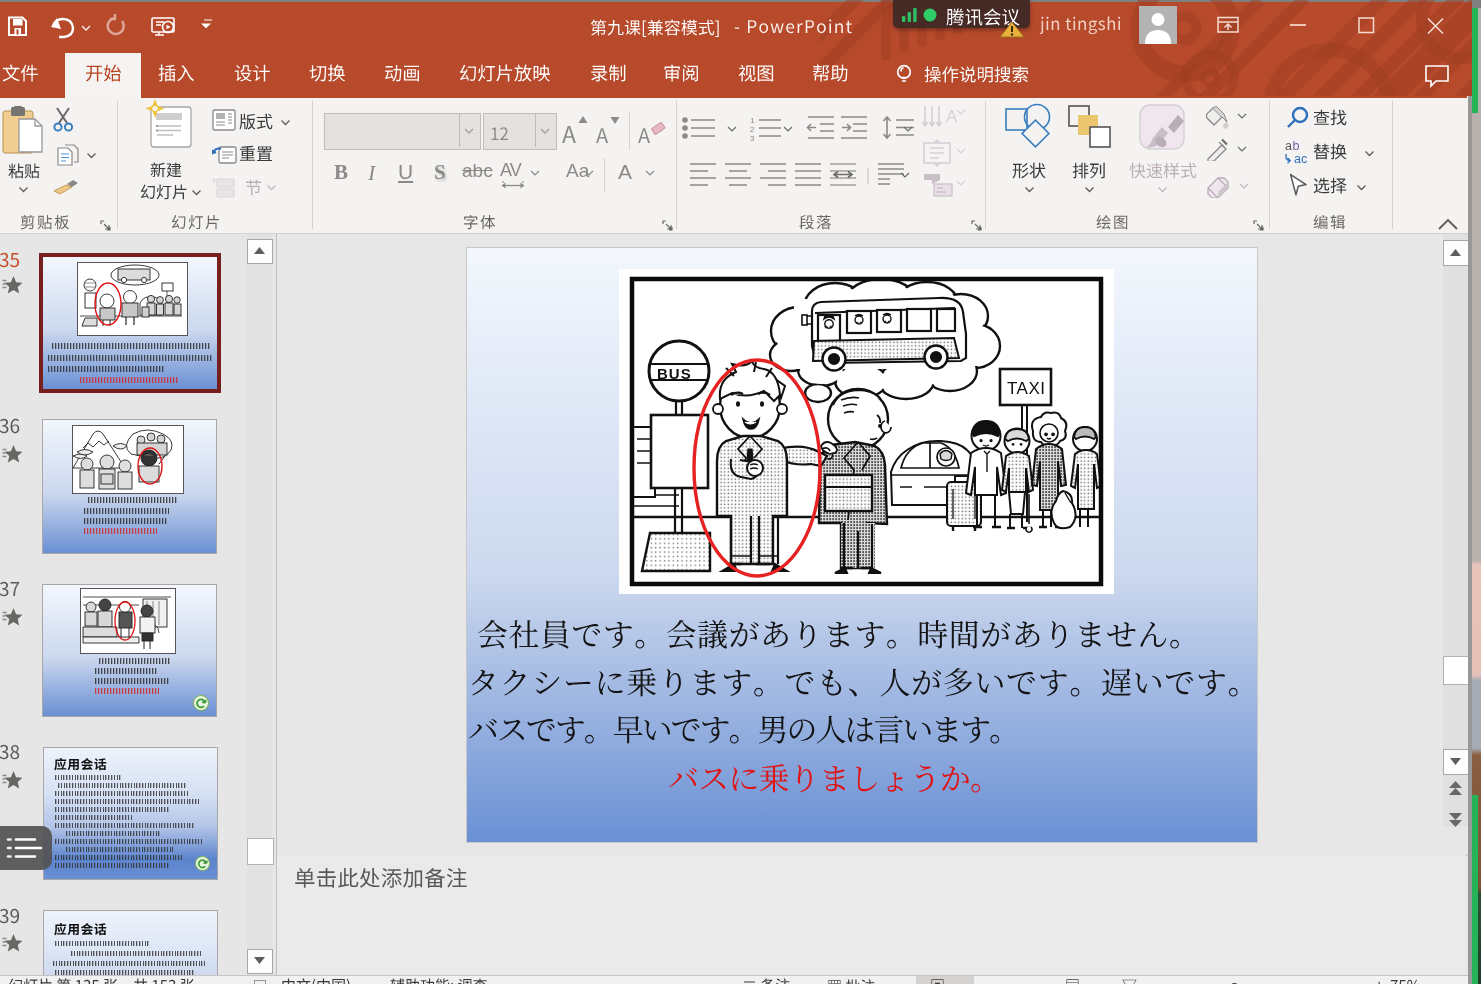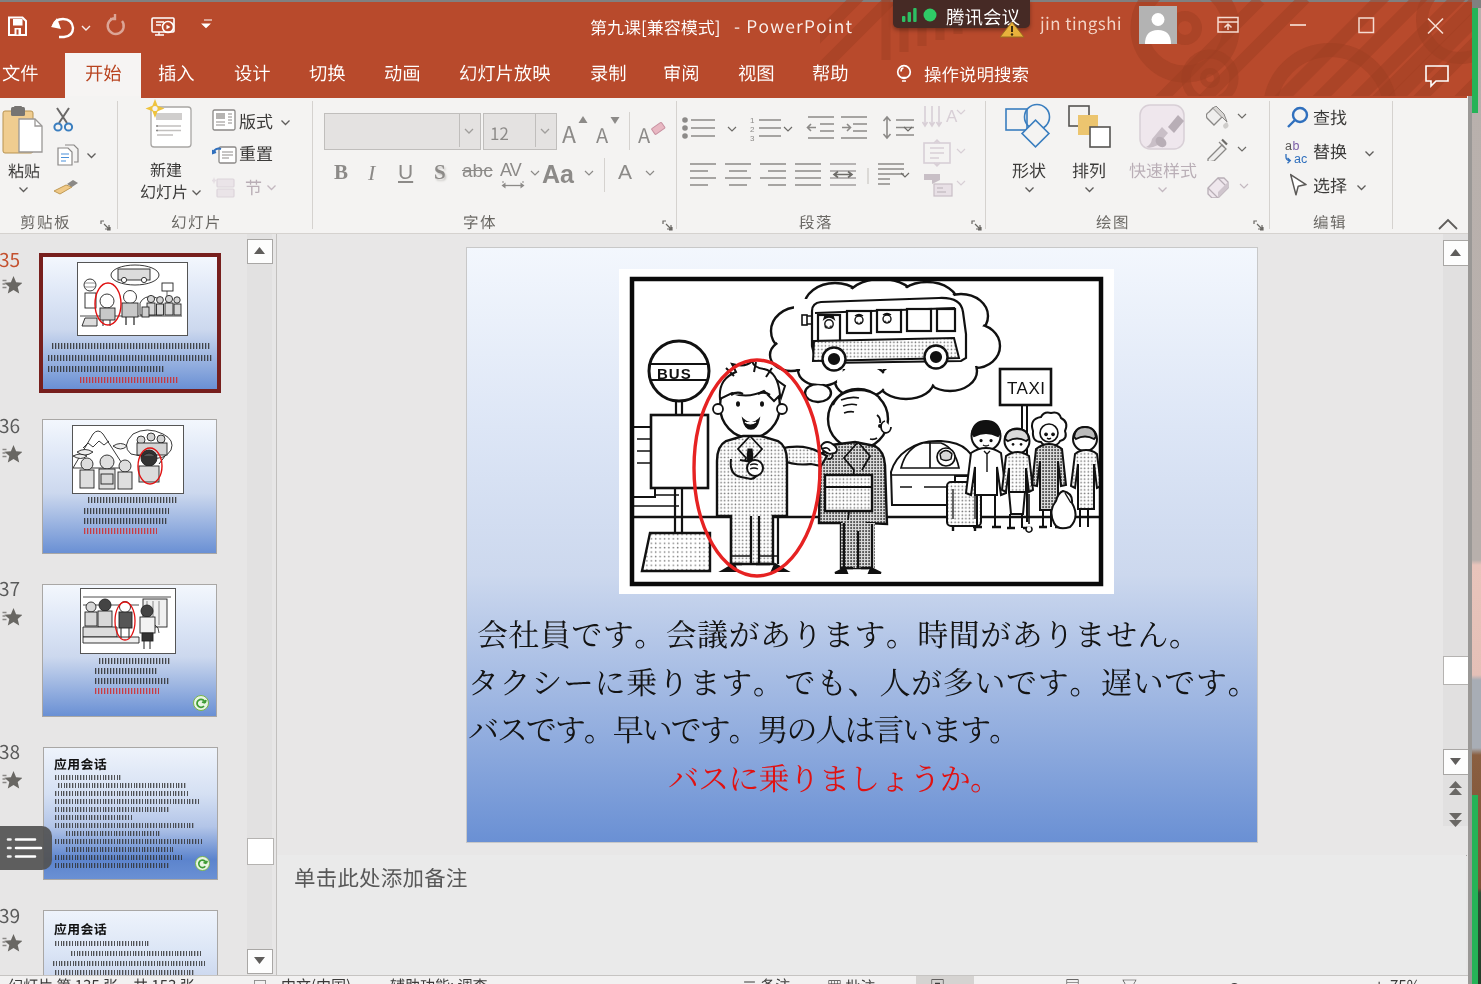--- a/index.html
+++ b/index.html
@@ -287,21 +287,21 @@
 <svg class="abs" style="left:650px;top:121px" width="16" height="14" viewBox="0 0 16 14">
     <rect x="2" y="4" width="12" height="7" rx="1" transform="rotate(-35 8 7)" fill="#e8b7c2" stroke="#c790a0" stroke-width="1"></rect>
   </svg>
 <div class="abs" style="left:334px;top:160px;width:330px;height:32px;color:#8c8a88;font-size:21px;font-weight:bold">
  <span style="position:absolute;left:0;font-family:'Liberation Serif',serif">B</span>
  <span style="position:absolute;left:34px;font-style:italic;font-weight:normal;font-family:'Liberation Serif',serif;font-size:22px">I</span>
  <span style="position:absolute;left:64px;font-weight:normal;text-decoration:underline;font-size:21px">U</span>
  <span style="position:absolute;left:100px;font-family:'Liberation Serif',serif;text-shadow:1.5px 1.5px 2px #c8c6c4">S</span>
  <span style="position:absolute;left:128px;font-weight:normal;font-size:19px;text-decoration:line-through">abc</span>
  <span style="position:absolute;left:166px;font-weight:normal;font-size:18px;letter-spacing:-1px">AV</span>
- <span style="position:absolute;left:208px;font-weight:bold;font-size:25px">Aa</span>
+ <span style="position:absolute;left:232px;font-weight:normal;font-size:19px">Aa</span>
  <span style="position:absolute;left:284px;font-weight:normal;font-size:21px">A</span>
 </div>
 <svg class="abs" style="left:500px;top:181px" width="26" height="9" viewBox="0 0 26 9">
     <path d="M4 4.5 h18" stroke="#8c8a88" stroke-width="1.3" fill="none"></path>
     <path d="M5.5 1.5 L1.5 4.5 l4 3 z M20.5 1.5 l4 3 -4 3 z" fill="#8c8a88"></path>
     <path d="M3 0 v2 M23 0 v2" stroke="#8c8a88" stroke-width="1"></path>
   </svg>
 <svg class="abs" style="left:530px;top:170px" width="10" height="7" viewBox="0 0 10 7">
     <path d="M1 1 l4 4 l4 -4" fill="none" stroke="#8c8a88" stroke-width="1.2"></path>
   </svg>

